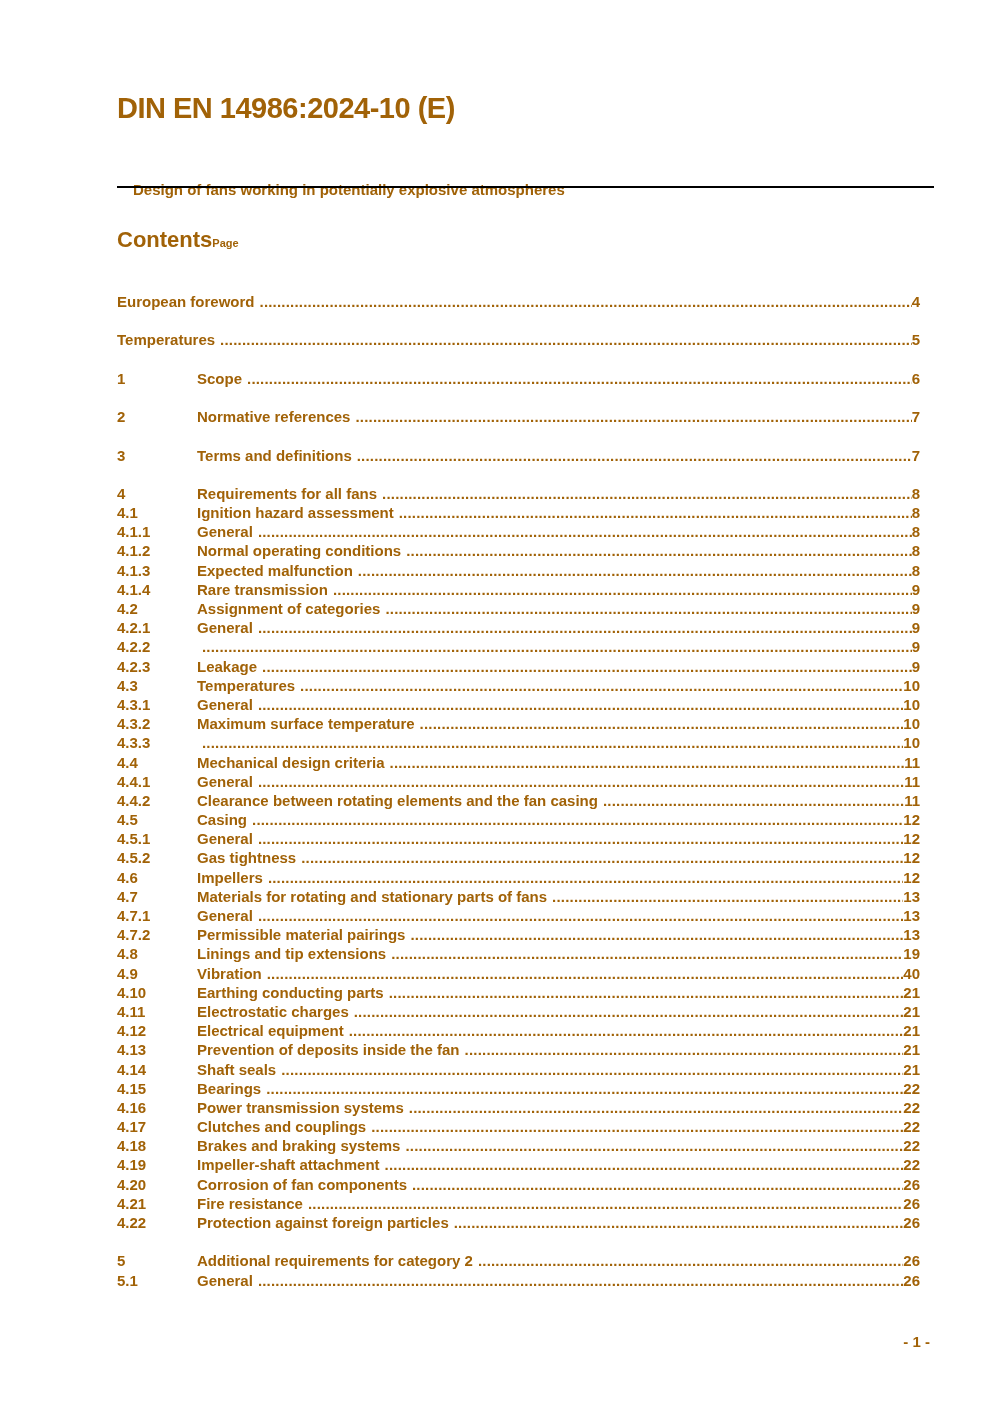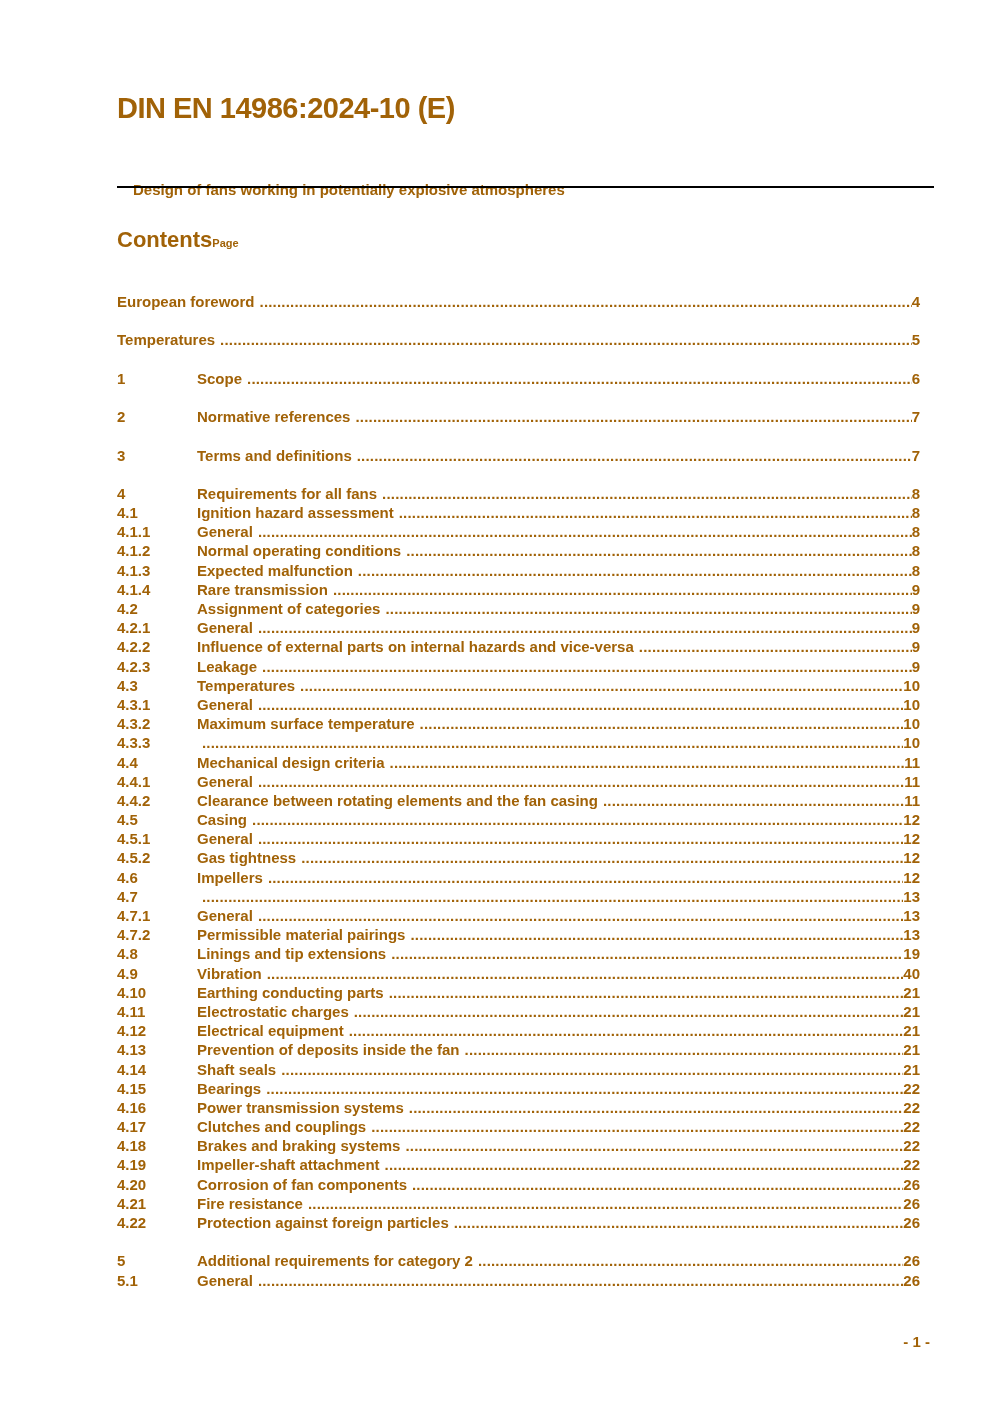--- a/index.html
+++ b/index.html
@@ -199,21 +199,20 @@
     <span class="toc-page">9</span>
   </div>
         <div class="toc-row">
     <span class="toc-num">4.2.1</span>
     <span class="toc-title">General</span>
     <span class="toc-leader"></span>
     <span class="toc-page">9</span>
   </div>
         <div class="toc-row">
     <span class="toc-num">4.2.2</span>
-    <span class="toc-title">Influence of external parts on internal hazards and vice-versa</span>
     <span class="toc-leader"></span>
     <span class="toc-page">9</span>
   </div>
         <div class="toc-row">
     <span class="toc-num">4.2.3</span>
     <span class="toc-title">Leakage</span>
     <span class="toc-leader"></span>
     <span class="toc-page">9</span>
   </div>
         <div class="toc-row">
@@ -276,20 +275,21 @@
     <span class="toc-page">12</span>
   </div>
         <div class="toc-row">
     <span class="toc-num">4.6</span>
     <span class="toc-title">Impellers</span>
     <span class="toc-leader"></span>
     <span class="toc-page">12</span>
   </div>
         <div class="toc-row">
     <span class="toc-num">4.7</span>
+    <span class="toc-title">Materials for rotating and stationary parts of fans</span>
     <span class="toc-leader"></span>
     <span class="toc-page">13</span>
   </div>
         <div class="toc-row">
     <span class="toc-num">4.7.1</span>
     <span class="toc-title">General</span>
     <span class="toc-leader"></span>
     <span class="toc-page">13</span>
   </div>
         <div class="toc-row">

